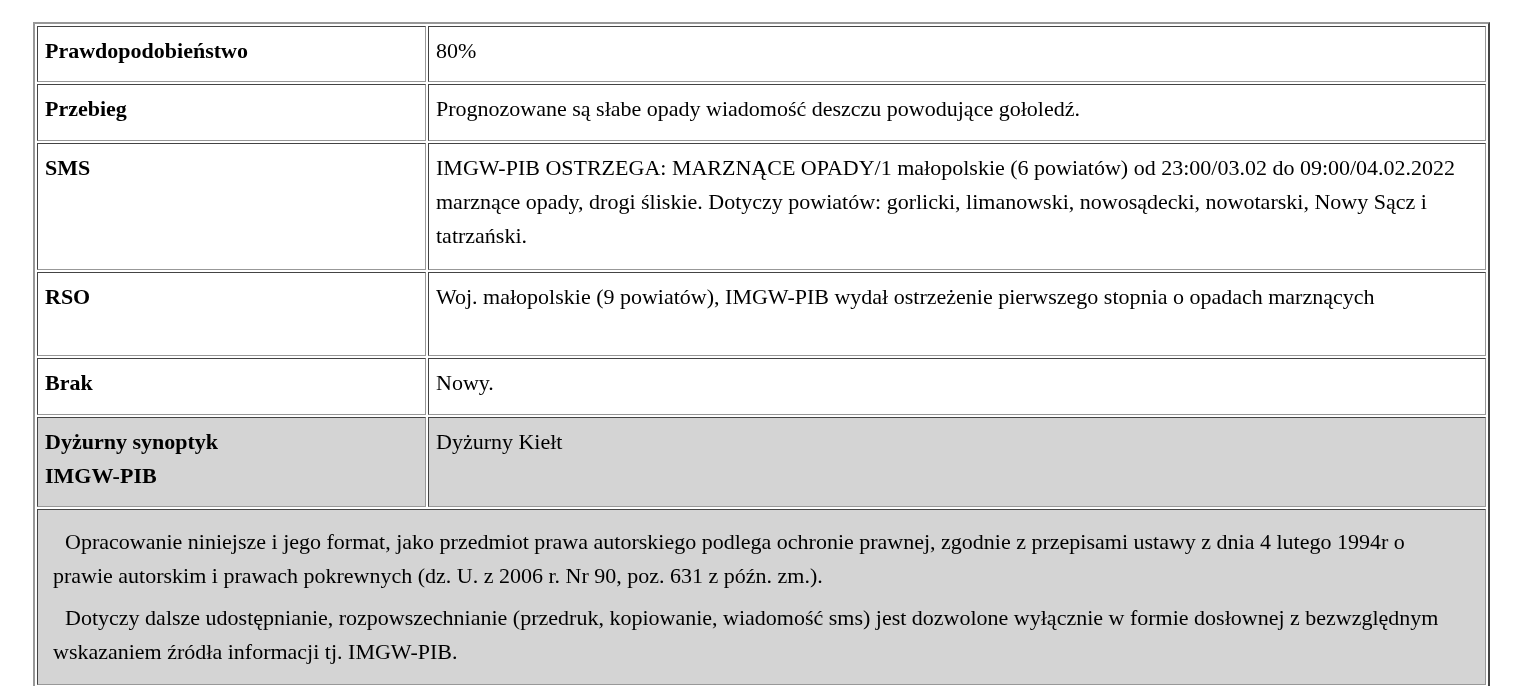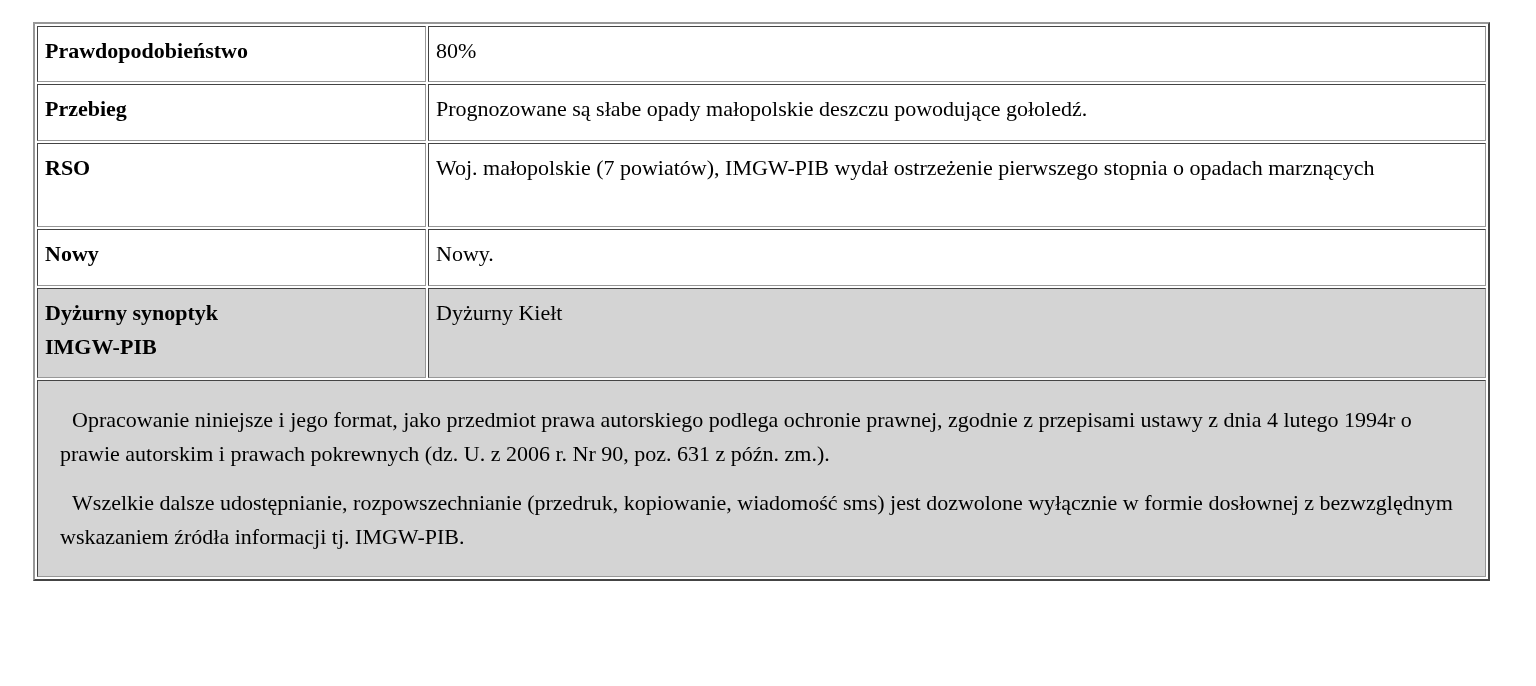--- a/index.html
+++ b/index.html
@@ -38,50 +38,54 @@
     background: #d4d4d4;
   }
   tr.row-prob td      { height: 40px; }
   tr.row-przebieg td  { height: 41px; margin-left: 25px; }
   tr.row-sms td       { height: 111px; }
   tr.row-rso td       { height: 68px; }
   tr.row-uwagi td     { height: 41px; }
   tr.row-synoptyk td  { height: 74px; }
   tr.row-footer td    { height: 148px; }
   .footer-cell p {
-    margin: 15px;
+    margin: 8px;
     text-indent: 0.55em;
   }
 </style>
 </head>
 <body>
 
 <table class="warning-table">
   <tbody>
     <tr class="row-prob">
       <td class="label-cell">Prawdopodobieństwo</td>
       <td class="value-cell">80%</td>
     </tr>
     <tr class="row-przebieg">
       <td class="label-cell">Przebieg</td>
-      <td class="value-cell">Prognozowane są słabe opady małopolskie deszczu powodujące gołoledź.</td>
+      <td class="value-cell">Prognozowane są słabe opady wiadomość deszczu powodujące gołoledź.</td>
+    </tr>
+    <tr class="row-sms">
+      <td class="label-cell">SMS</td>
+      <td class="value-cell">IMGW-PIB OSTRZEGA: MARZNĄCE OPADY/1 małopolskie (6 powiatów) od 23:00/03.02 do 09:00/04.02.2022 marznące opady, drogi śliskie. Dotyczy powiatów: gorlicki, limanowski, nowosądecki, nowotarski, Nowy Sącz i tatrzański.</td>
     </tr>
     <tr class="row-rso">
       <td class="label-cell">RSO</td>
-      <td class="value-cell">Woj. małopolskie (7 powiatów), IMGW-PIB wydał ostrzeżenie pierwszego stopnia o opadach marznących</td>
+      <td class="value-cell">Woj. małopolskie (9 powiatów), IMGW-PIB wydał ostrzeżenie pierwszego stopnia o opadach marznących</td>
     </tr>
     <tr class="row-uwagi">
-      <td class="label-cell">Nowy</td>
+      <td class="label-cell">Brak</td>
       <td class="value-cell">Nowy.</td>
     </tr>
     <tr class="row-synoptyk shaded">
       <td class="label-cell">Dyżurny synoptyk
 IMGW-PIB</td>
       <td class="value-cell">Dyżurny Kiełt</td>
     </tr>
     <tr class="row-footer shaded">
       <td class="footer-cell" colspan="2">
         <p>Opracowanie niniejsze i jego format, jako przedmiot prawa autorskiego podlega ochronie prawnej, zgodnie z przepisami ustawy z dnia 4 lutego 1994r o prawie autorskim i prawach pokrewnych (dz. U. z 2006 r. Nr 90, poz. 631 z późn. zm.).</p>
-        <p>Wszelkie dalsze udostępnianie, rozpowszechnianie (przedruk, kopiowanie, wiadomość sms) jest dozwolone wyłącznie w formie dosłownej z bezwzględnym wskazaniem źródła informacji tj. IMGW-PIB.</p>
+        <p>Dotyczy dalsze udostępnianie, rozpowszechnianie (przedruk, kopiowanie, wiadomość sms) jest dozwolone wyłącznie w formie dosłownej z bezwzględnym wskazaniem źródła informacji tj. IMGW-PIB.</p>
       </td>
     </tr>
   </tbody>
 </table>
 
 </body></html>

